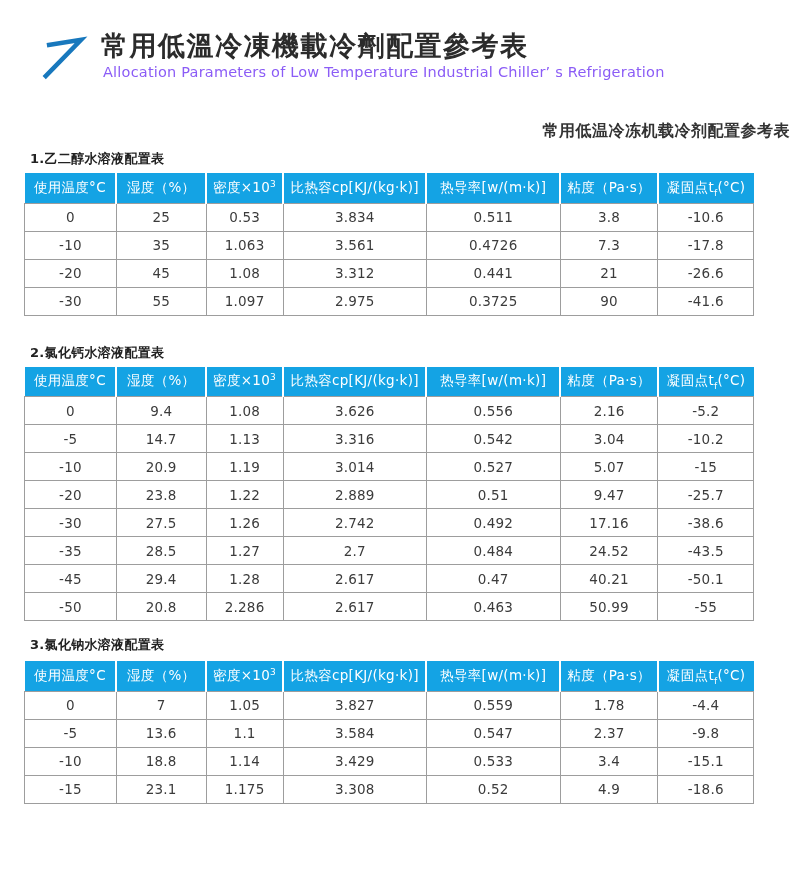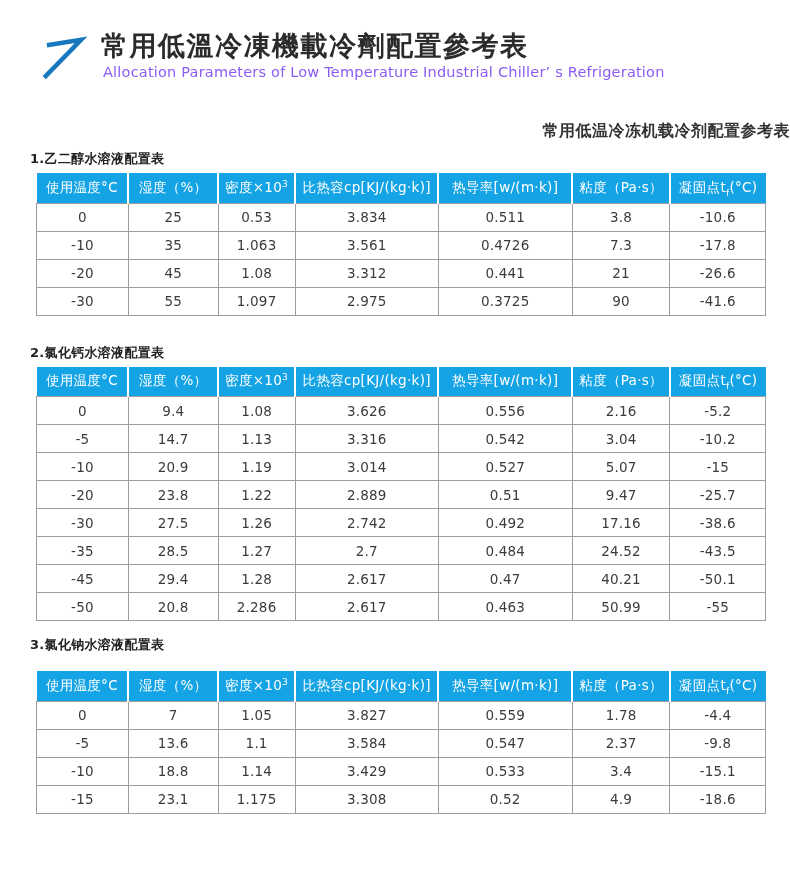--- a/index.html
+++ b/index.html
@@ -24,23 +24,23 @@
   .header-text{margin-left:10px;}
   .title-zh{margin:0;font-size:27px;font-weight:700;letter-spacing:1.5px;color:#2b2b2b;line-height:1.2;}
   .subtitle-en{margin:1px 0 0 2px;font-size:14.5px;font-weight:400;color:#8b5cf6;letter-spacing:0.2px;}
 
   
   .doc-title{margin:38px 0 0 0;text-align:right;font-size:16px;font-weight:700;color:#333;letter-spacing:0.5px;}
 
   
   .section-label{margin:8px 0 5px 30px;font-size:13px;font-weight:700;color:#222;letter-spacing:0.3px;}
   .tbl-2 .section-label{margin-top:28px;}
-  .tbl-3 .section-label{margin-top:15px;margin-bottom:17px;}
-
-  table{width:730px;margin-left:36px;border-collapse:collapse;table-layout:fixed;}
+  .tbl-3 .section-label{margin-top:15px;margin-bottom:7px;}
+
+  table{width:730px;margin-left:24px;border-collapse:collapse;table-layout:fixed;}
   thead th{
     background:var(--accent);color:#fff;font-weight:400;font-size:13.5px;
     height:30px;padding:0;text-align:center;vertical-align:middle;letter-spacing:0.3px;
   }
   thead th:not(:last-child){border-right:2px solid #ffffff;}
   thead sup{font-size:9px;vertical-align:super;line-height:0;}
   thead sub{font-size:9px;vertical-align:sub;line-height:0;}
   tbody td{
     height:28px;padding:0;text-align:center;vertical-align:middle;
     font-size:13.5px;color:var(--text-body);background:#fff;

